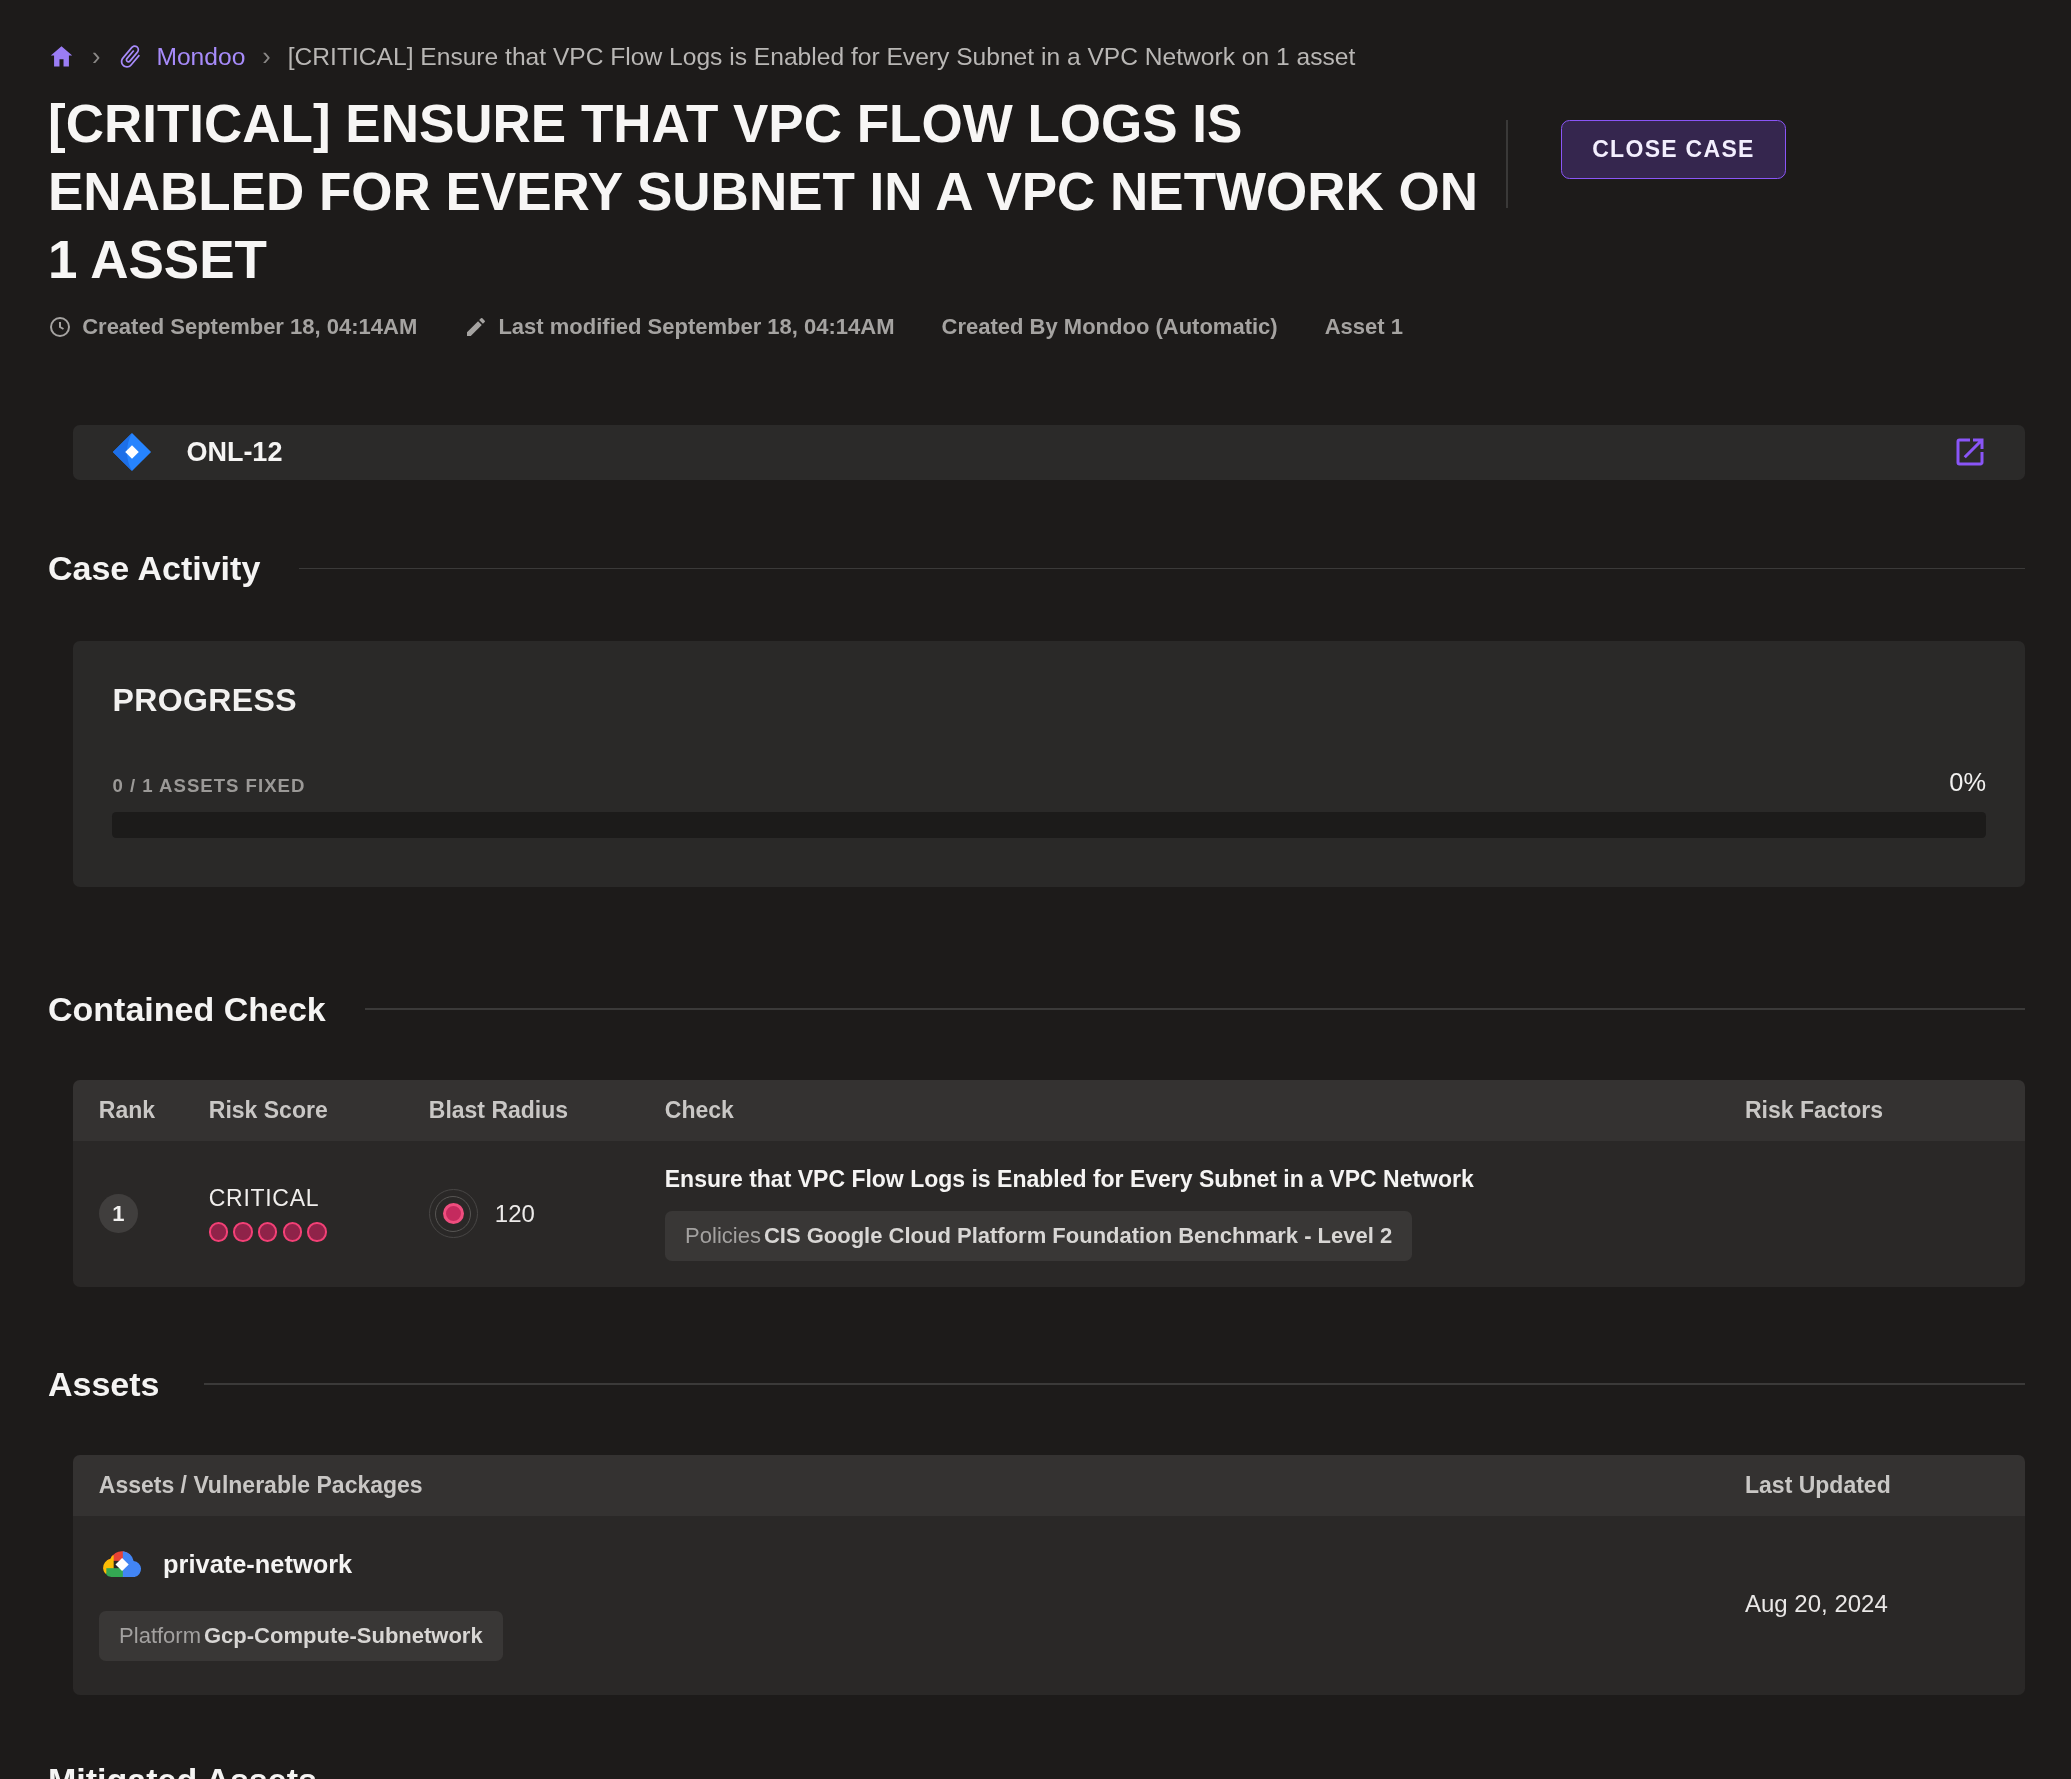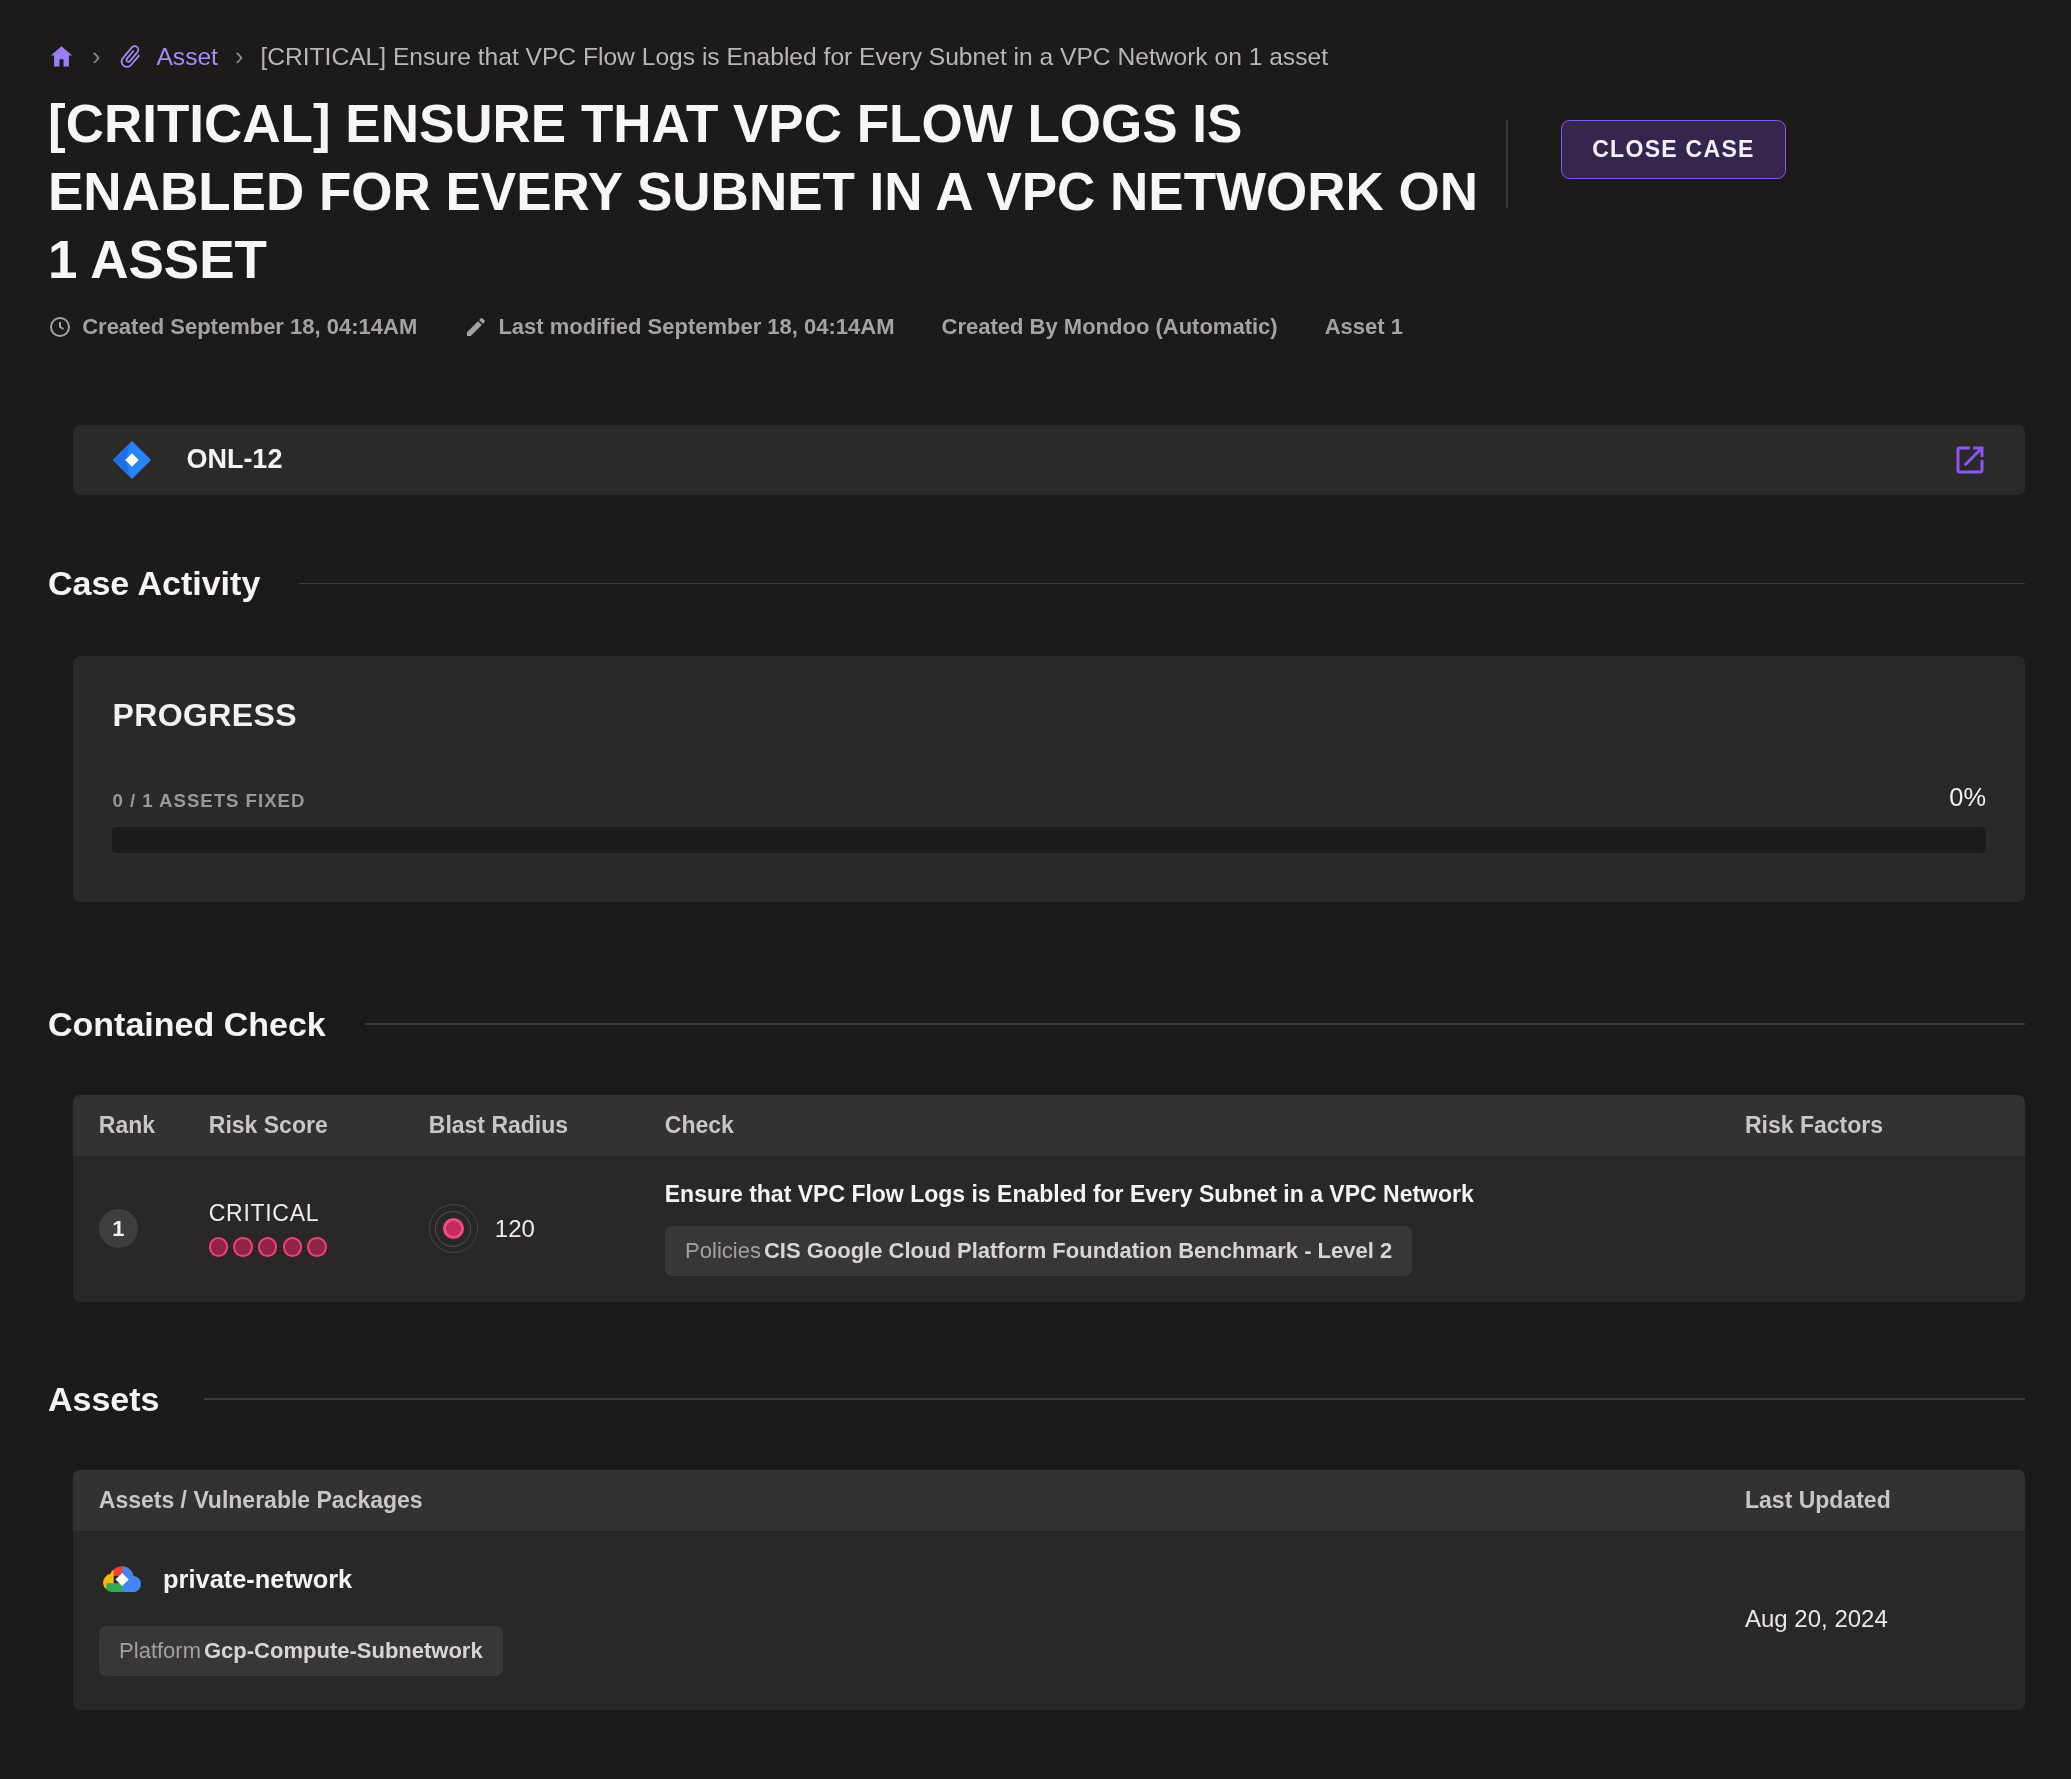--- a/index.html
+++ b/index.html
@@ -33,21 +33,21 @@
     background:#35264e; border:1.7px solid #8a55f7; border-radius:8.5px;
     color:#f3effe; font-size:23px; font-weight:700; letter-spacing:1.3px;
     font-family:"Liberation Sans", sans-serif; cursor:pointer; text-transform:uppercase;
   }
   .meta-row { display:flex; align-items:center; gap:47px; margin-top:20.3px; font-size:22px; font-weight:700; color:#a5a3a1; }
   .meta-item { display:flex; align-items:center; gap:10.2px; white-space:nowrap; }
   .meta-icon { width:24px; height:24px; }
 
   
   .ticket-bar {
-    margin:85px 0 0 25.4px; height:70px; background:#2b2a29; border-radius:6.8px;
+    margin:85px 0 0 25.4px; height:55px; background:#2b2a29; border-radius:6.8px;
     display:flex; align-items:center; padding:0 37px; cursor:pointer;
   }
   .jira-icon { width:44px; height:44px; }
   .ticket-id { font-size:27px; font-weight:700; color:#f5f4f3; margin-left:32px; }
   .ext-link { margin-left:auto; width:36px; height:36px; cursor:pointer; }
 
   
   .section-head { display:flex; align-items:center; gap:39px; }
   .section-head h2 { font-size:34px; font-weight:700; color:#f5f4f3; white-space:nowrap; }
   .section-head .rule { flex:1; height:1.7px; background:#3b3a39; }
@@ -114,21 +114,21 @@
     <span class="crumb-link">
       <svg class="bc-icon" viewBox="0 0 24 24" fill="#9b7df5">
           <path d="M12 2.8l9.5 8.4h-2.9v9.6h-4.8v-6.4h-3.6v6.4H5.4v-9.6H2.5z"></path>
         </svg>
     </span>
     <span class="sep">›</span>
     <span class="crumb-link">
       <svg class="bc-icon" viewBox="0 0 24 24" fill="#a78bfa" style="transform:rotate(40deg)">
           <path d="M16.5 6v11.5c0 2.21-1.79 4-4 4s-4-1.79-4-4V5c0-1.38 1.12-2.5 2.5-2.5s2.5 1.12 2.5 2.5v10.5c0 .55-.45 1-1 1s-1-.45-1-1V6H10v9.5c0 1.38 1.12 2.5 2.5 2.5s2.5-1.12 2.5-2.5V5c0-2.21-1.79-4-4-4S7 2.79 7 5v12.5C7 20.54 9.46 23 12.5 23s5.5-2.46 5.5-5.5V6h-1.5z"></path>
         </svg>
-      <span class="bc-text">Asset</span>
+      <span class="bc-text">Mondoo</span>
     </span>
     <span class="sep">›</span>
     <span class="bc-text" style="color:#b9b7b5">[CRITICAL] Ensure that VPC Flow Logs is Enabled for Every Subnet in a VPC Network on 1 asset</span>
   </nav>
 
   <div class="header-row">
     <h1 class="case-title">[CRITICAL] Ensure that VPC Flow Logs is Enabled for Every Subnet in a VPC Network on 1 asset</h1>
     <div class="header-right">
       <div class="header-divider"></div>
       <button class="close-btn">CLOSE CASE</button>

